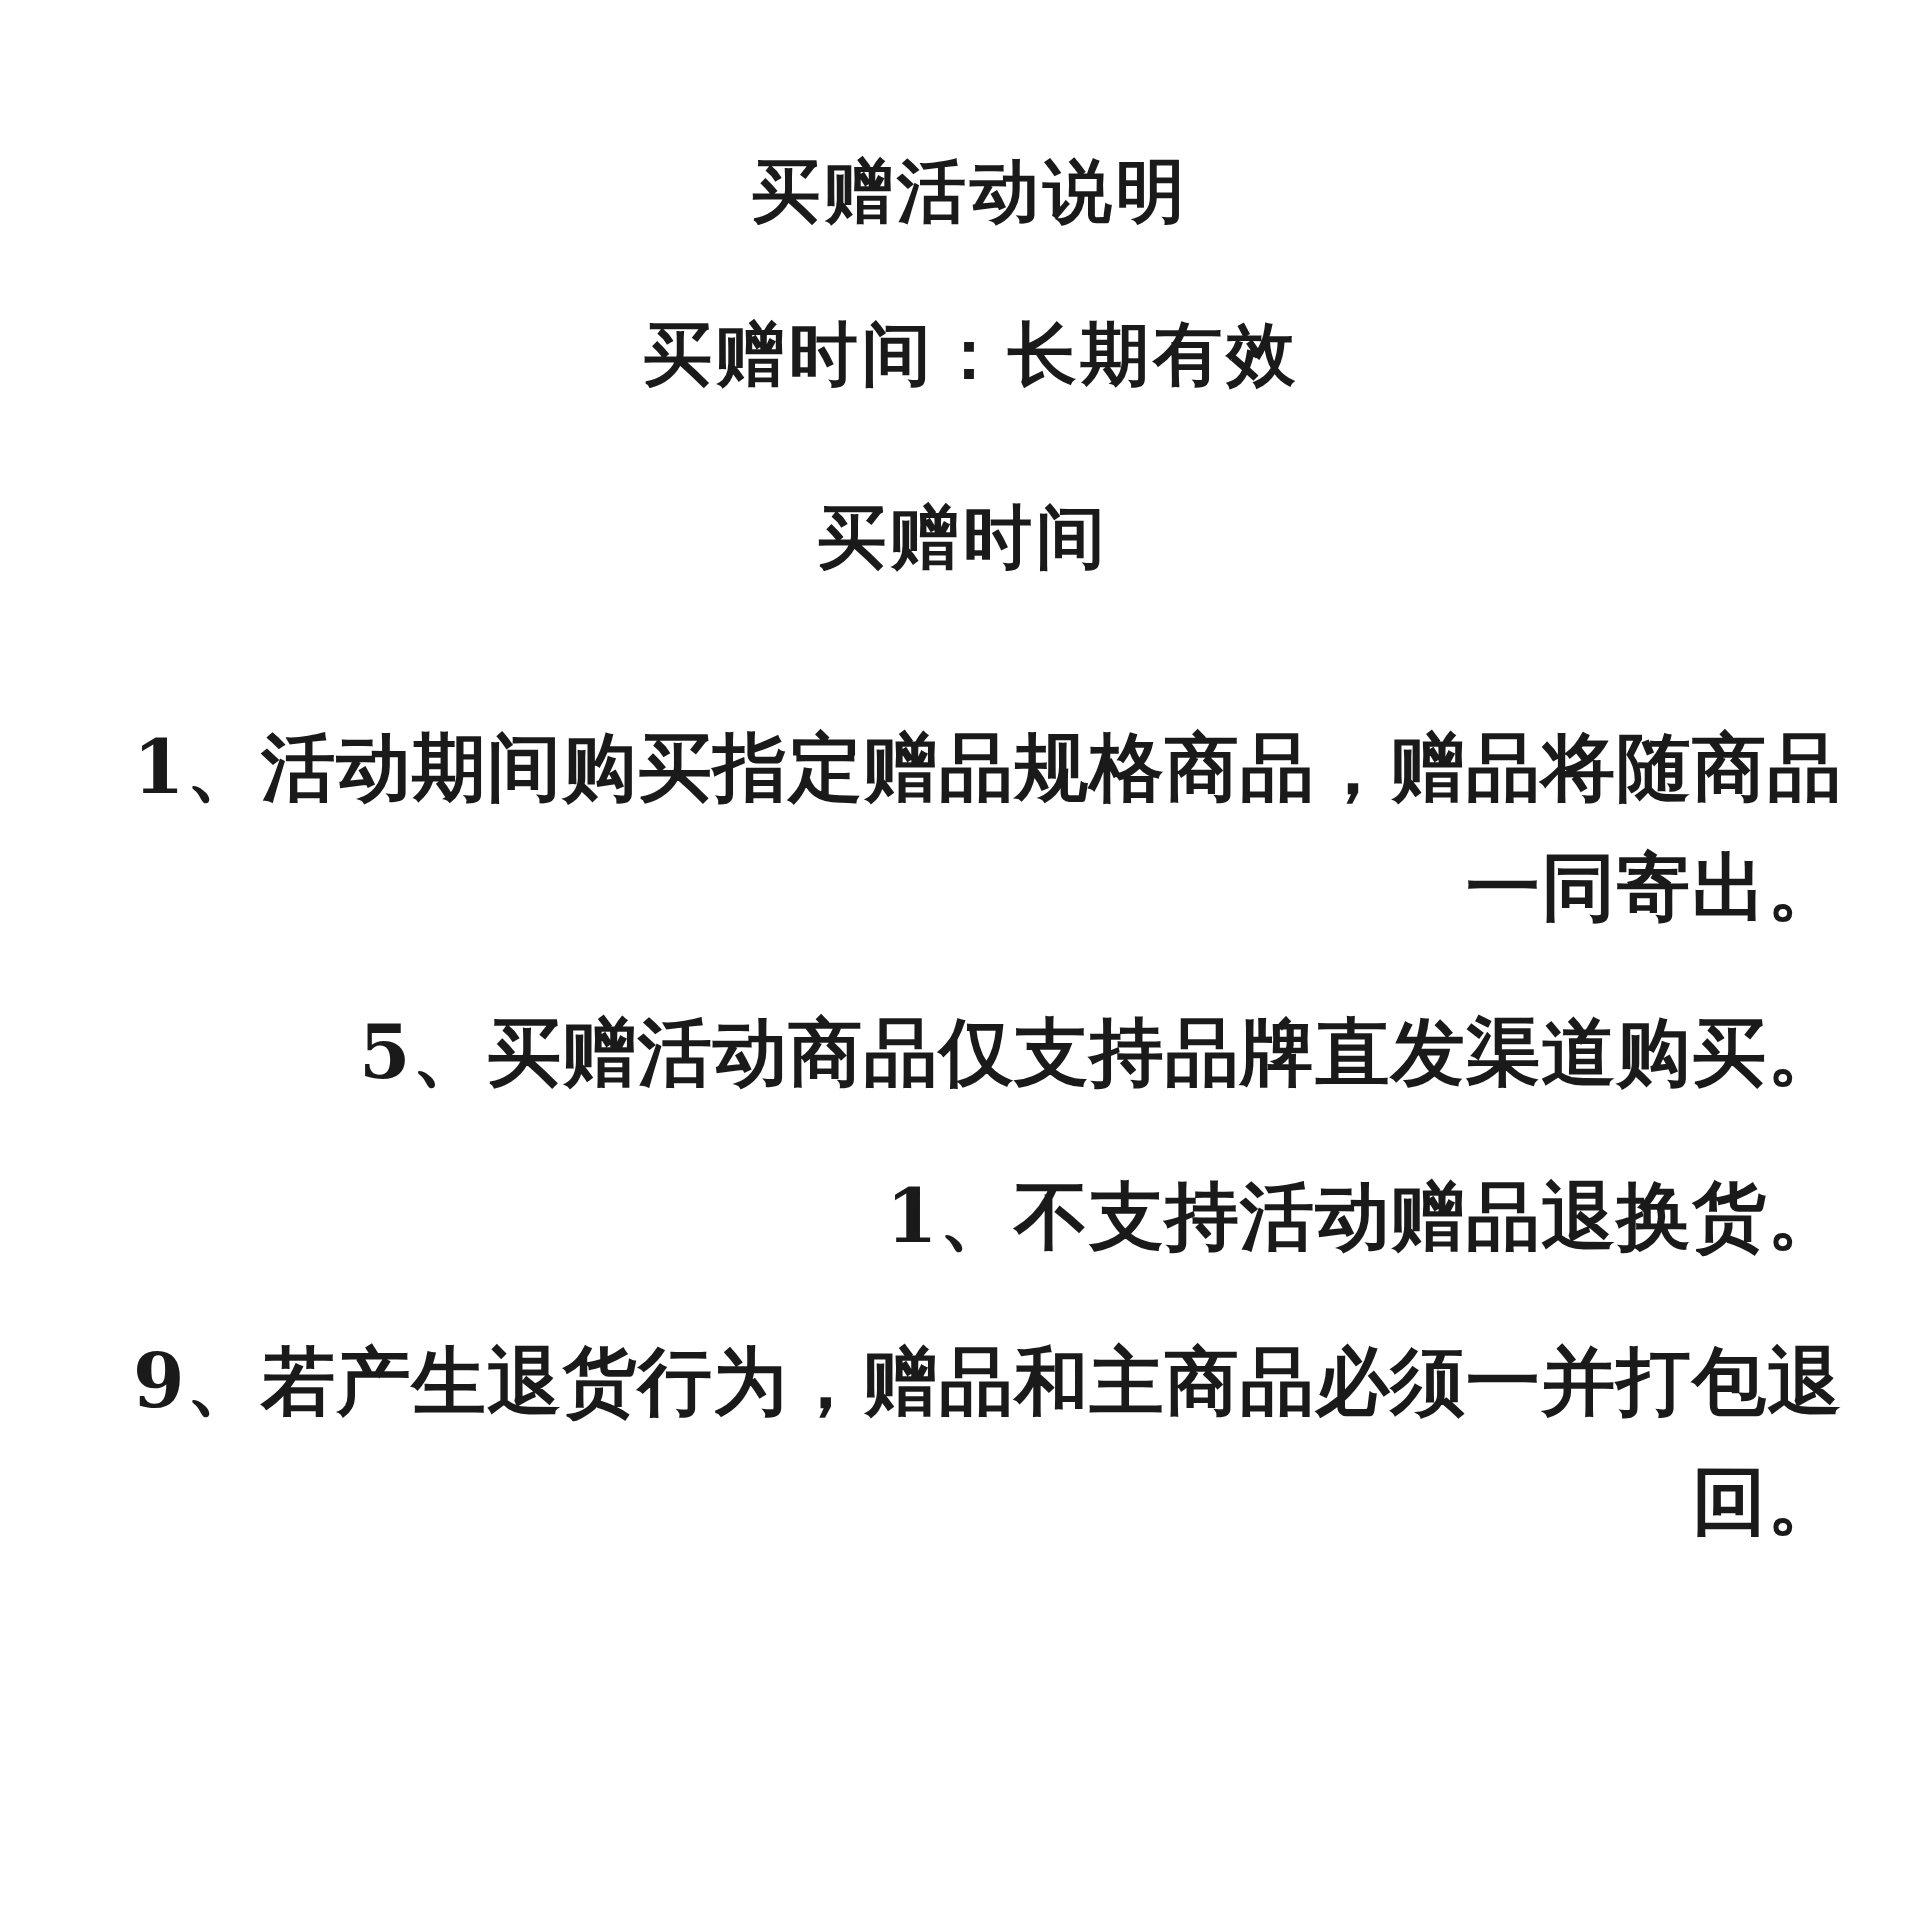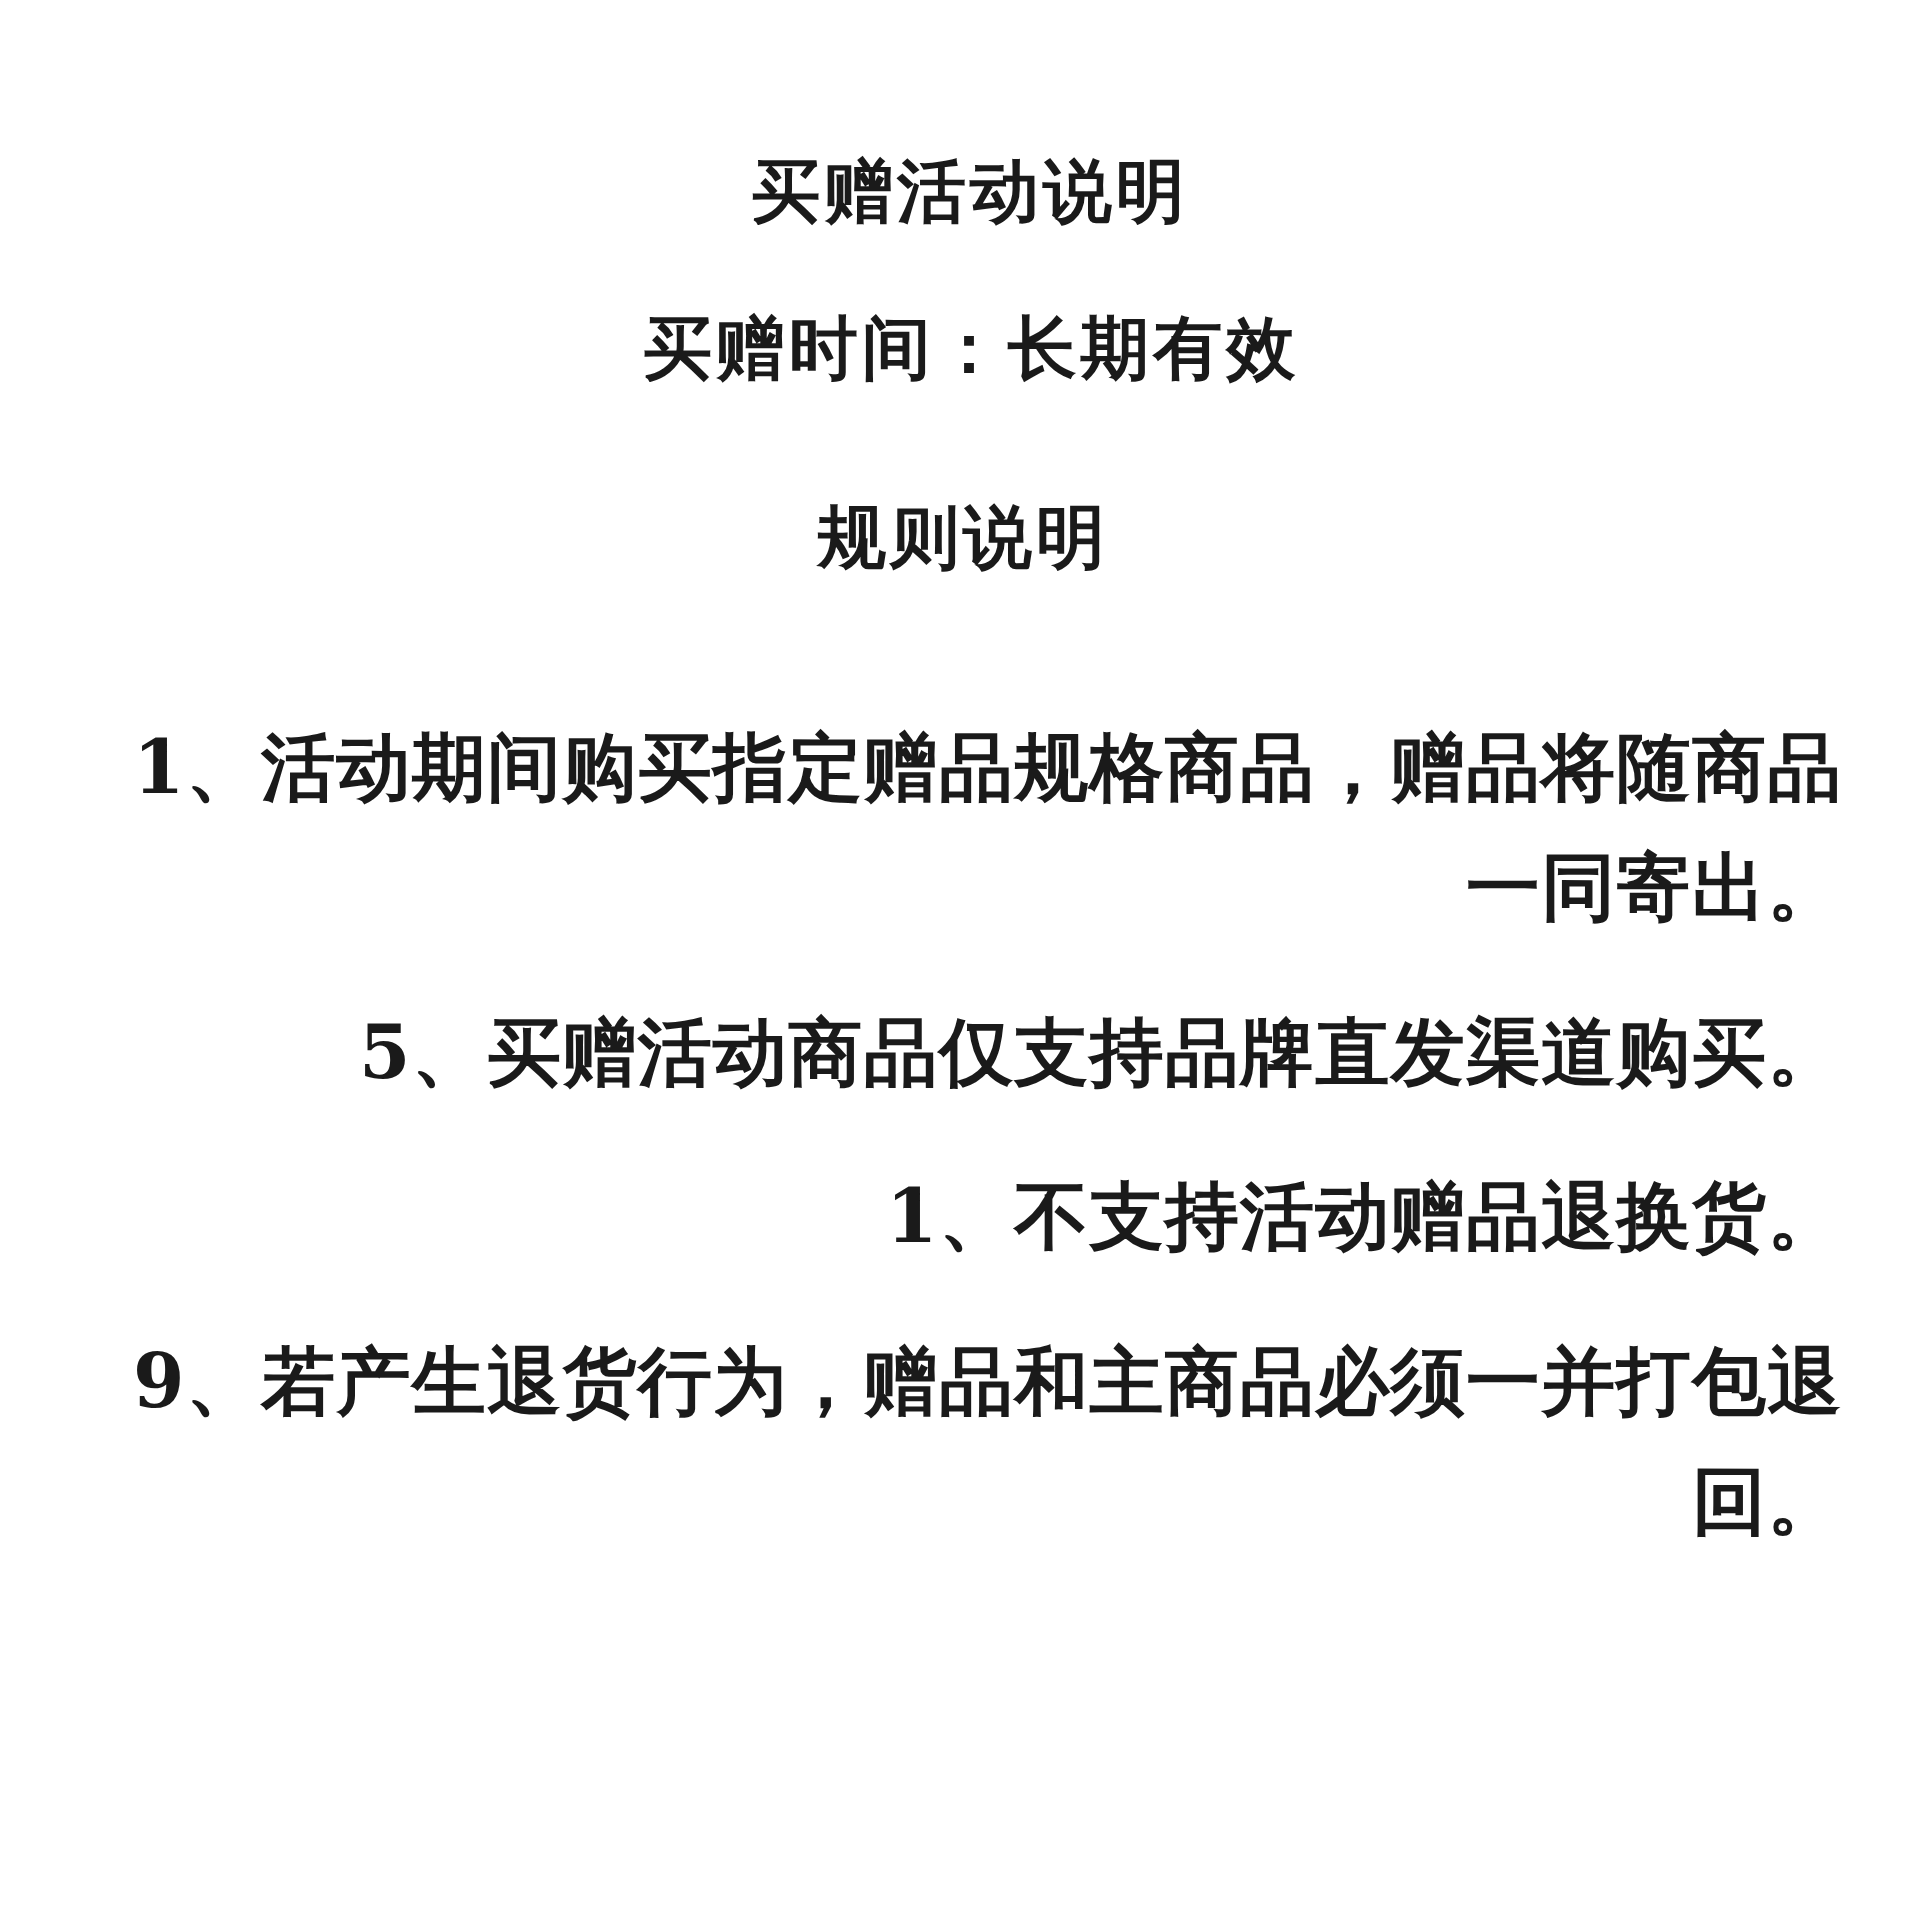--- a/index.html
+++ b/index.html
@@ -31,21 +31,20 @@
     line-height: 1.25;
     margin: 0 0 77px 14px;
   }
   .doc-subtitle {
     font-size: 69px;
     font-weight: 700;
     letter-spacing: 3.9px;
     text-align: center;
     line-height: 1.25;
     margin: 0 0 96px 16px;
-    font-family: Liberation Mono, monospace;
   }
   .section-heading {
     font-size: 69px;
     font-weight: 700;
     letter-spacing: 3.9px;
     text-align: center;
     line-height: 1.25;
     margin: 0 0 128px 0;
   }
   .rules {
@@ -68,21 +67,21 @@
 </style>
 </head>
 <body>
 
 <div class="page">
 
   <h1 class="doc-title">买赠活动说明</h1>
 
   <h2 class="doc-subtitle">买赠时间：长期有效</h2>
 
-  <h2 class="section-heading">规则说明</h2>
+  <h2 class="section-heading">买赠时间</h2>
 
   <ul class="rules">
     <li class="rule-item">1、活动期间购买指定赠品规格商品，赠品将随商品一同寄出。</li>
     <li class="rule-item">5、买赠活动商品仅支持品牌直发渠道购买。</li>
     <li class="rule-item">1、不支持活动赠品退换货。</li>
     <li class="rule-item">9、若产生退货行为，赠品和主商品必须一并打包退回。</li>
   </ul>
 
 </div>
 

